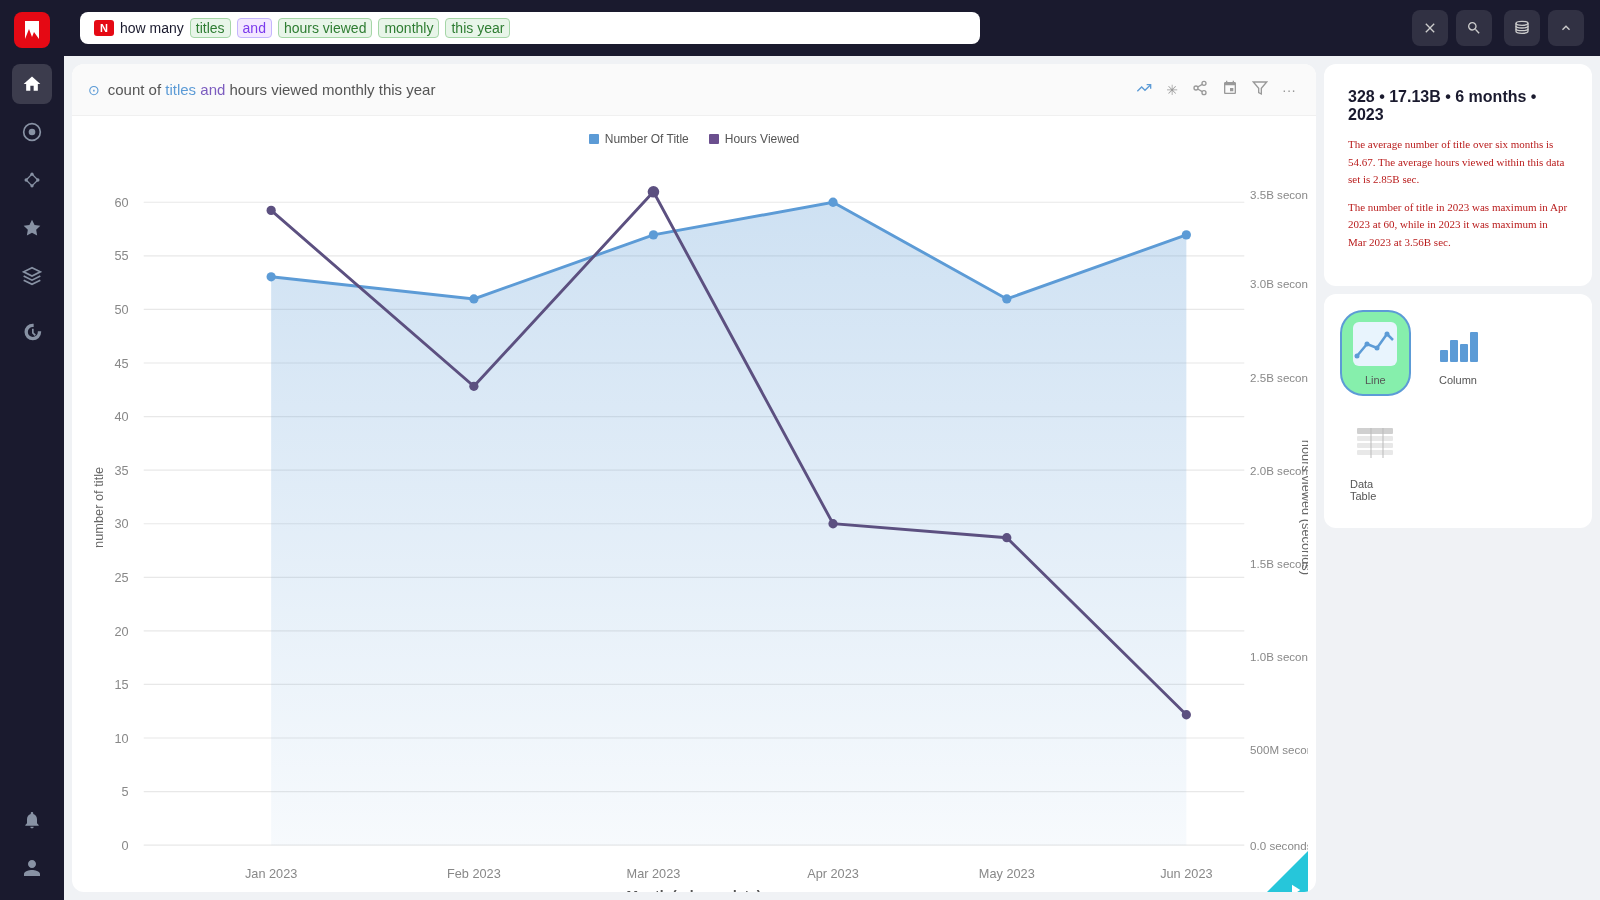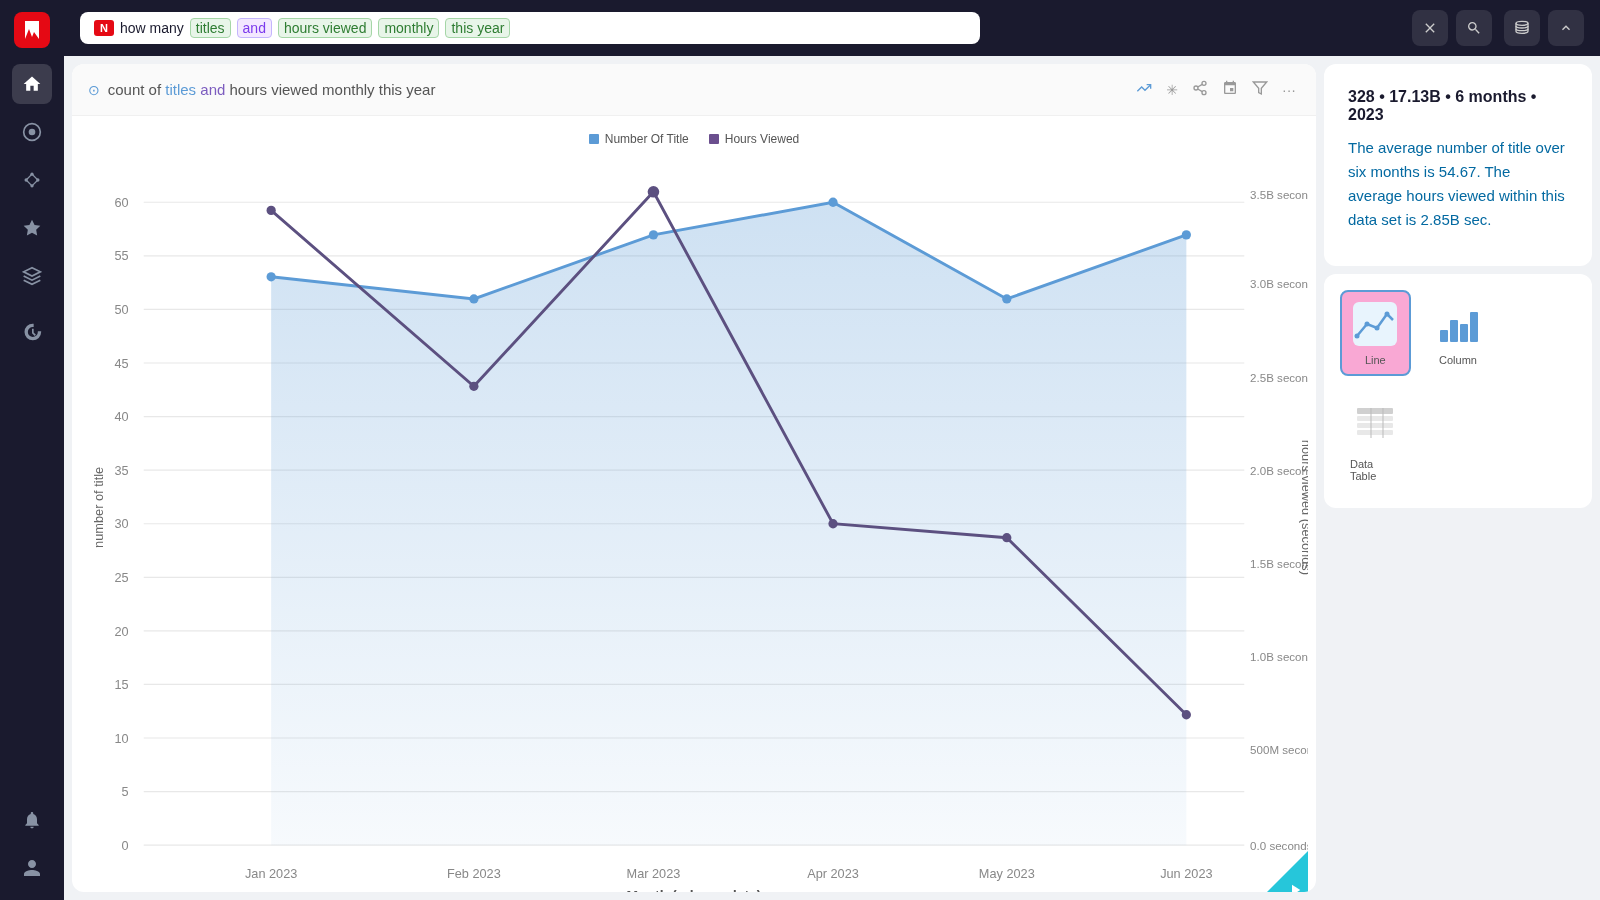--- a/index.html
+++ b/index.html
@@ -207,24 +207,25 @@
       padding: 24px;
       flex-shrink: 0;
     }
     .summary-stats {
       font-size: 16px;
       font-weight: 700;
       color: #1a1a2e;
       margin-bottom: 12px;
     }
     .summary-text {
-      font-size: 15px;
-      color: #0369a1;
+      font-size: 11px;
+      color: #b91c1c;
       line-height: 1.6;
       margin-bottom: 10px;
+      font-family: Liberation Serif, serif;
     }
 
     
     .chart-type-card {
       background: #fff;
       border-radius: 12px;
       padding: 16px;
       display: grid;
       grid-template-columns: 1fr 1fr 1fr;
       gap: 12px;
@@ -234,21 +235,22 @@
       flex-direction: column;
       align-items: center;
       gap: 6px;
       cursor: pointer;
       padding: 8px;
       border-radius: 8px;
       border: 2px solid transparent;
     }
     .chart-type-item.active {
       border-color: #5c9bd6;
-      background: #f9a8d4;
+      background: #86efac;
+      border-radius: 23px;
     }
     .chart-type-icon {
       width: 48px; height: 48px;
       display: flex; align-items: center; justify-content: center;
     }
     .chart-type-label {
       font-size: 11px;
       color: #555;
       font-weight: 500;
     }
@@ -497,20 +499,21 @@
           </div>
         </div>
       </div>
     </div>
 
     <div class="right-panel">
 
       <div class="summary-card">
         <div class="summary-stats">328 • 17.13B • 6 months • 2023</div>
         <div class="summary-text">The average number of title over six months is 54.67. The average hours viewed within this data set is 2.85B sec.</div>
+        <div class="summary-text">The number of title in 2023 was maximum in Apr 2023 at 60, while in 2023 it was maximum in Mar 2023 at 3.56B sec.</div>
       </div>
 
       <div class="chart-type-card">
 
         <div class="chart-type-item active">
           <div class="chart-type-icon">
             <svg width="44" height="44" viewBox="0 0 44 44">
               <rect width="44" height="44" rx="6" fill="#e8f4fd"></rect>
               <polyline points="4,34 14,22 24,26 34,12 40,18" fill="none" stroke="#5c9bd6" stroke-width="2.5"></polyline>
               <circle cx="4" cy="34" r="2.5" fill="#5c9bd6"></circle>

